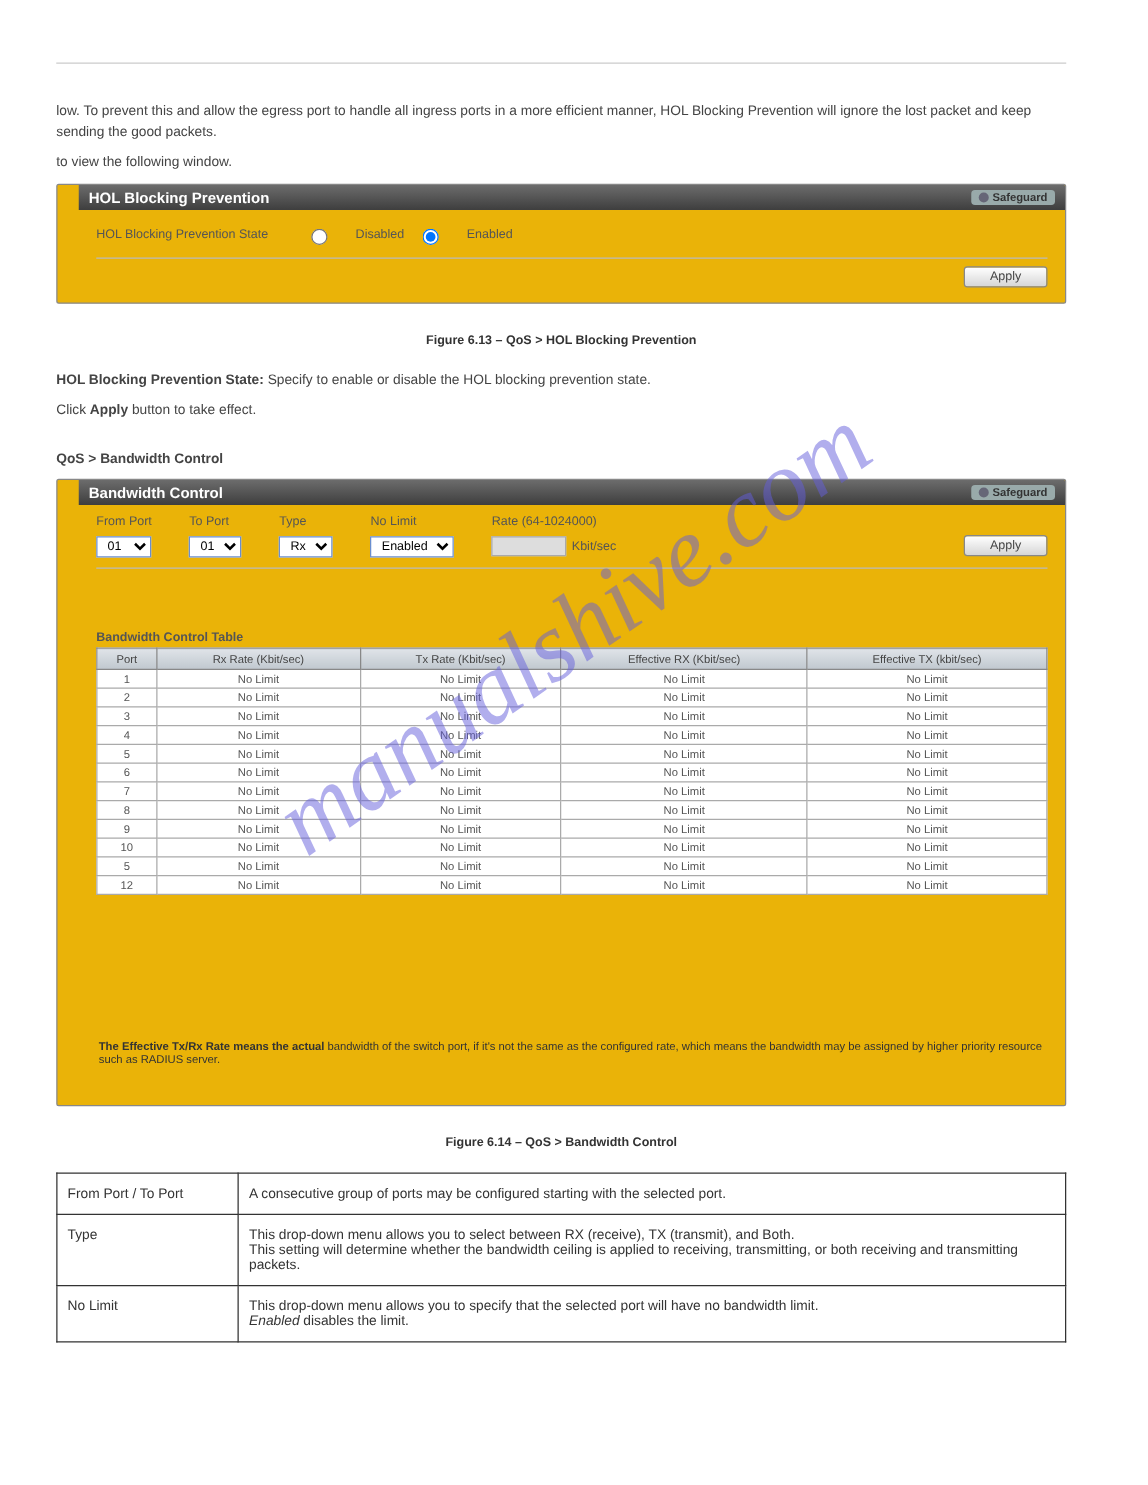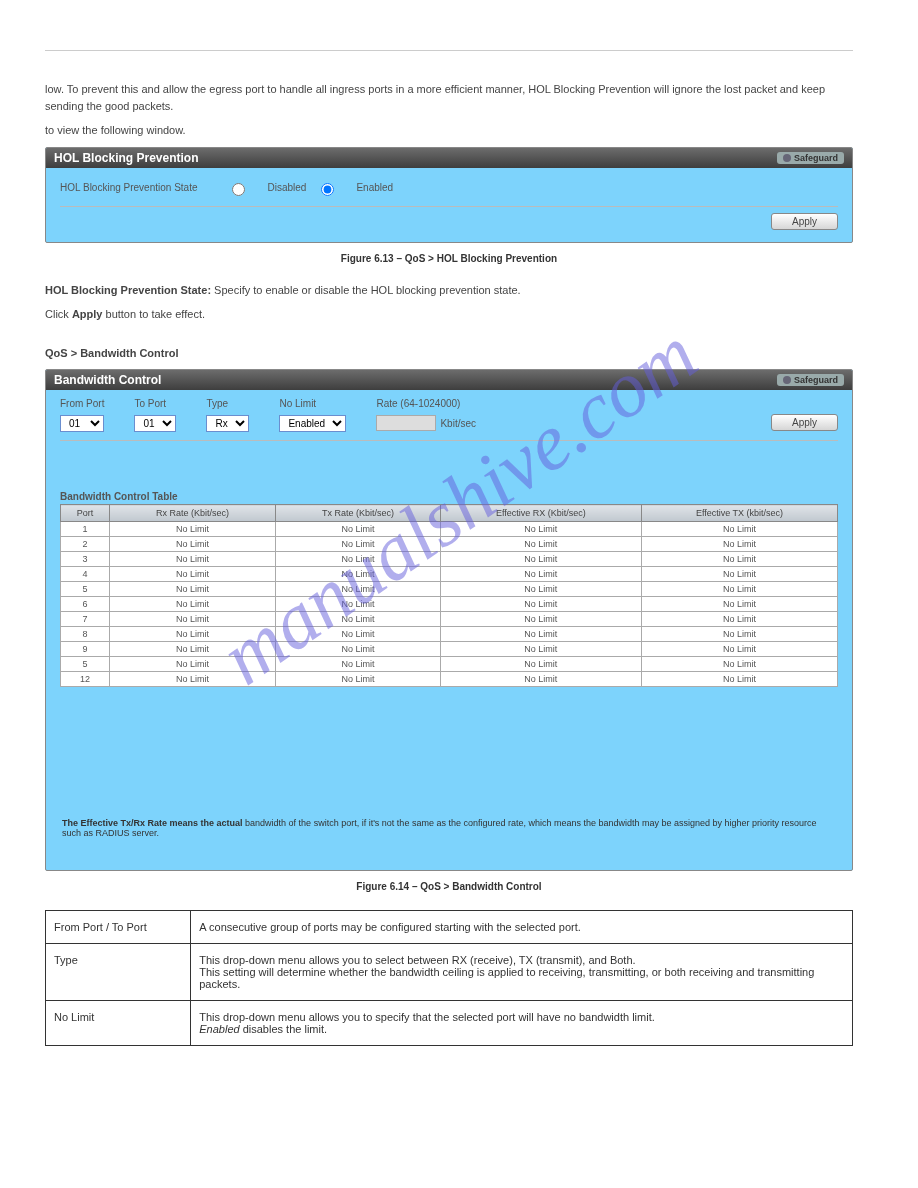--- a/index.html
+++ b/index.html
@@ -25,23 +25,24 @@
   }
   .doc-text {
     font-size: 11px;
     line-height: 1.5;
     color: #444;
     margin: 8px 0;
   }
   .panel {
     border: 1px solid #888;
     border-radius: 2px;
-    background: #7dd3fc;
-    margin: 6px 0 10px 0;
+    background: #eab308;
+    margin: 6px 0 24px 0;
     overflow: hidden;
+    padding-left: 17px;
   }
   .panel-header {
     height: 20px;
     background: linear-gradient(#6c6c6c, #3e3e3e);
     color: #fff;
     font-size: 12px;
     font-weight: bold;
     padding: 2px 8px;
     display: flex;
     justify-content: space-between;
@@ -329,20 +330,27 @@
               </tr>
               <tr>
                 <td>8</td>
                 <td>No Limit</td>
                 <td>No Limit</td>
                 <td>No Limit</td>
                 <td>No Limit</td>
               </tr>
               <tr>
                 <td>9</td>
+                <td>No Limit</td>
+                <td>No Limit</td>
+                <td>No Limit</td>
+                <td>No Limit</td>
+              </tr>
+              <tr>
+                <td>10</td>
                 <td>No Limit</td>
                 <td>No Limit</td>
                 <td>No Limit</td>
                 <td>No Limit</td>
               </tr>
               <tr>
                 <td>5</td>
                 <td>No Limit</td>
                 <td>No Limit</td>
                 <td>No Limit</td>

